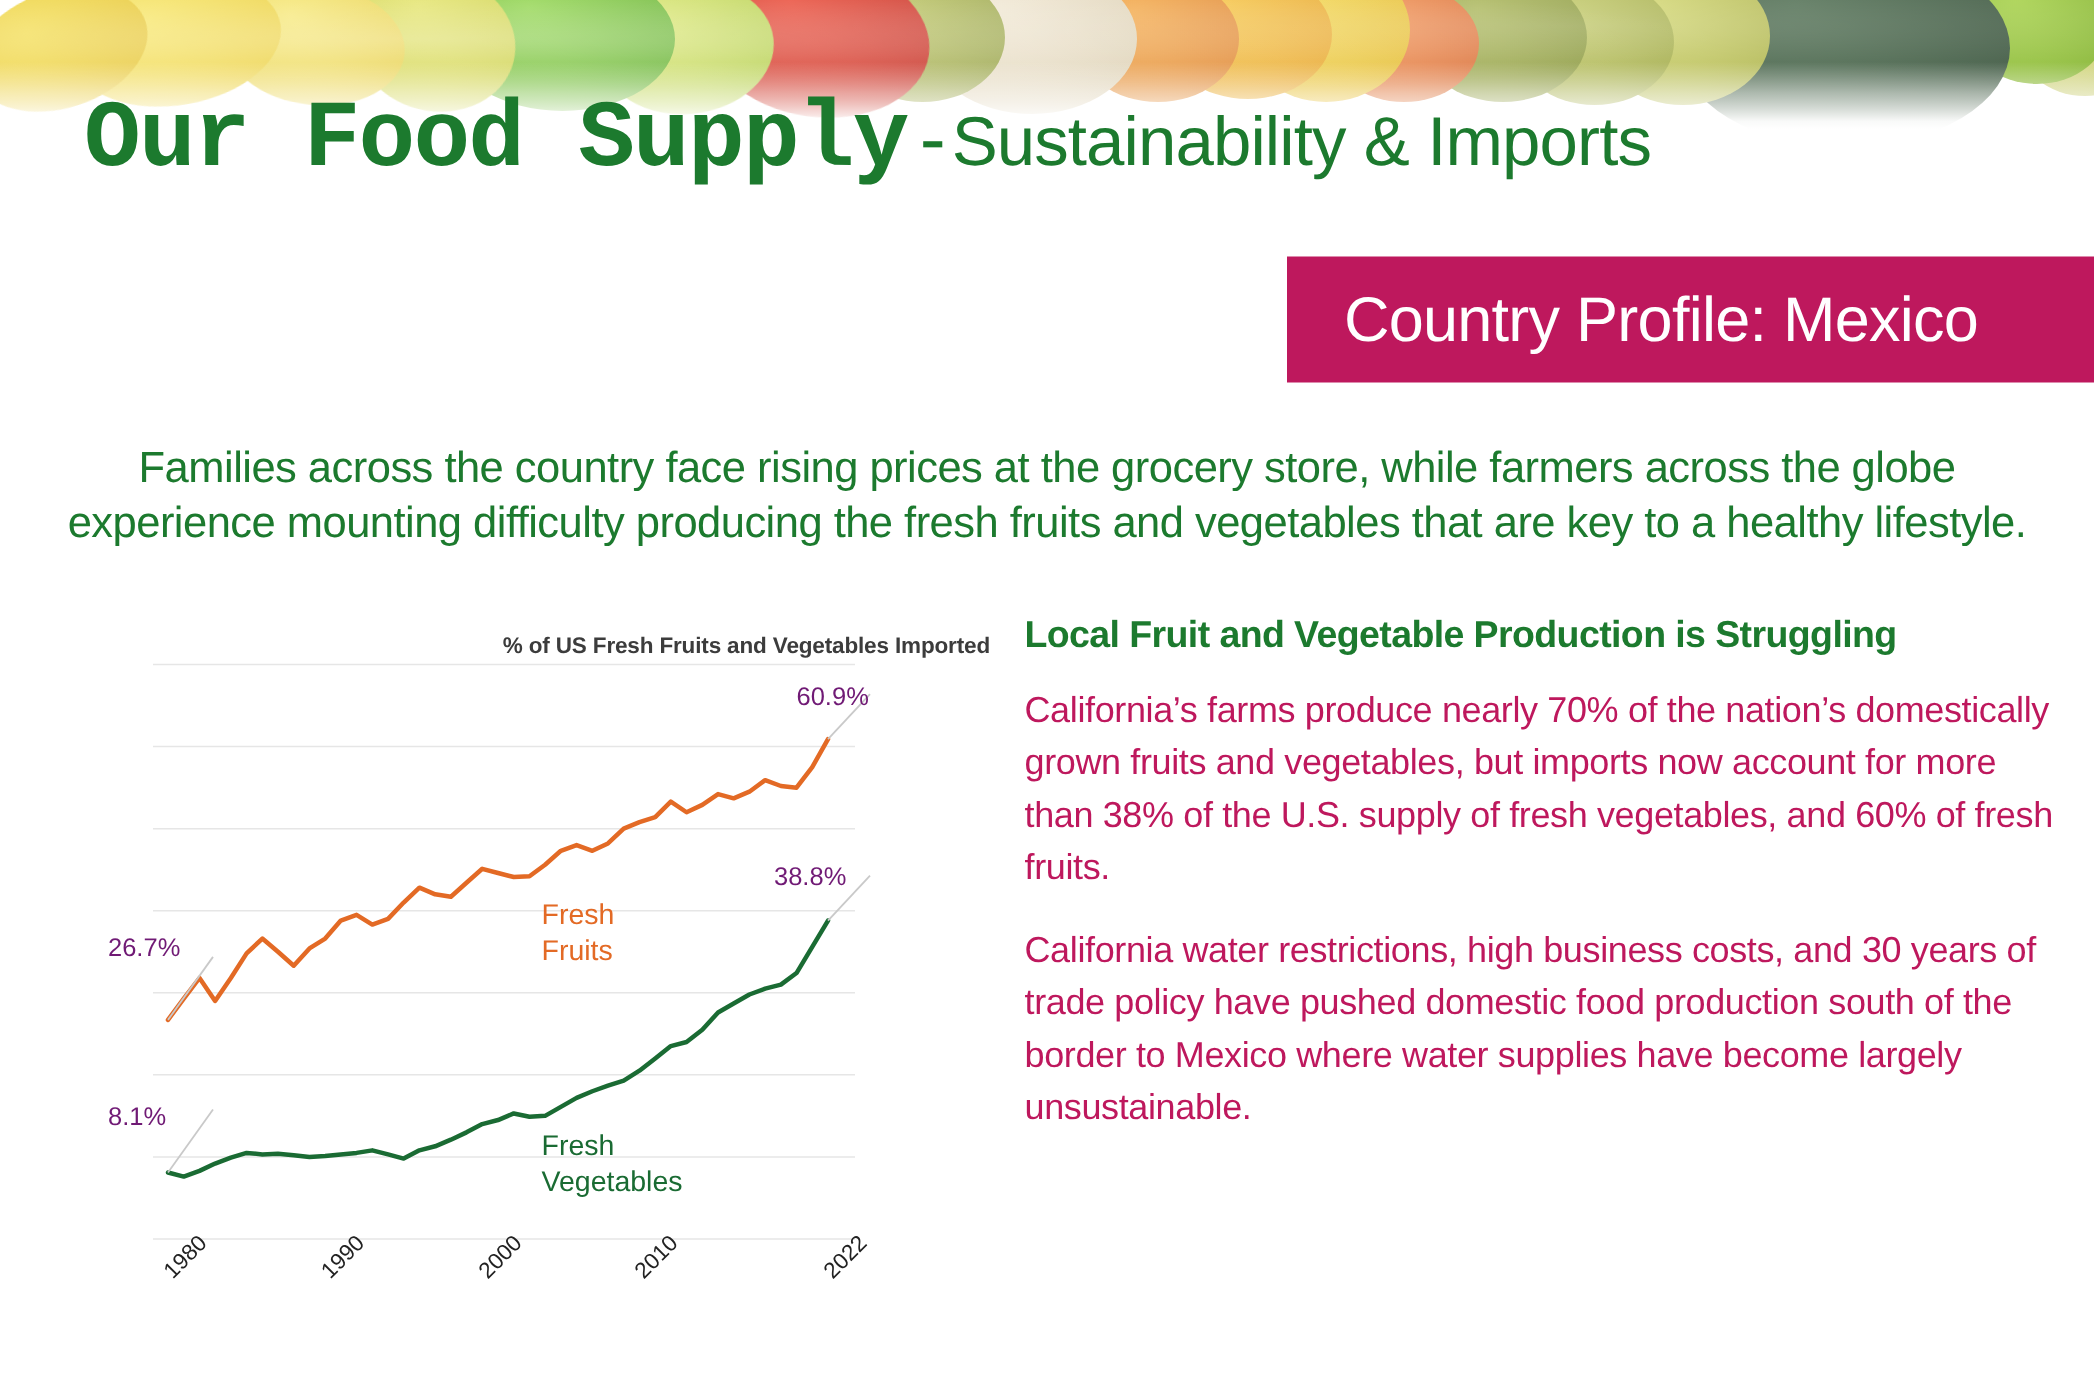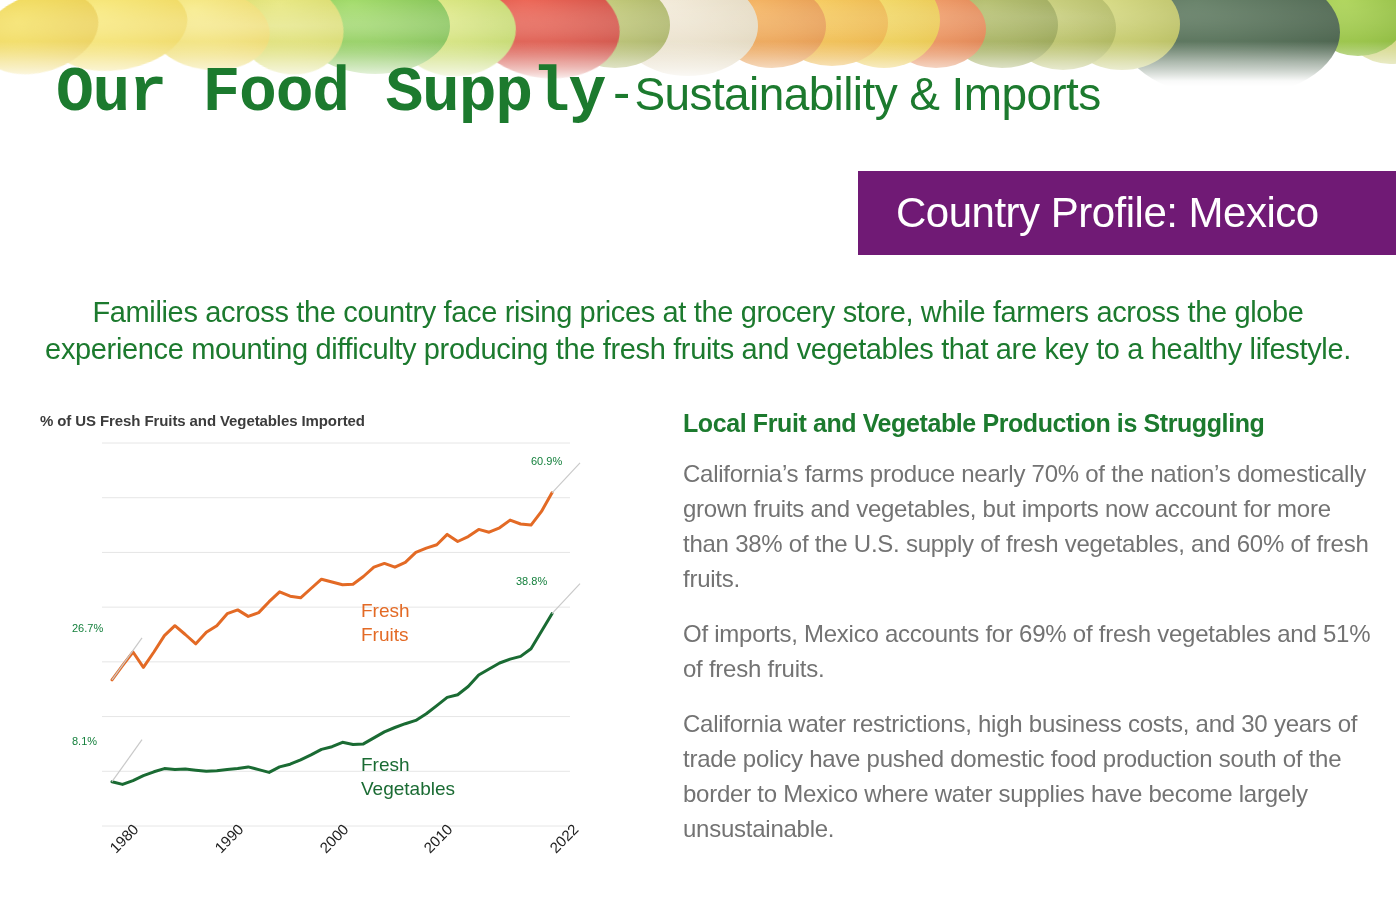--- a/index.html
+++ b/index.html
@@ -48,48 +48,48 @@
   }
   .headline .sub {
     font-size: 46px; font-weight: 400; color: #1C7A2E;
     letter-spacing: -0.6px;
   }
 
   
   .banner {
     position: absolute; left: 858px; top: 171px;
     width: 538px; height: 84px;
-    background: #701a75;
+    background: #be185d;
     display: flex; align-items: center; justify-content: flex-start;
     padding-left: 38px;
   }
   .banner .banner-text {
     color: #ffffff; font-size: 42px; font-weight: 400;
     letter-spacing: -0.5px; white-space: nowrap;
   }
 
   
   .intro {
     position: absolute; left: 26px; top: 294px; width: 1344px;
     text-align: center; color: #1C7A2E;
     font-size: 29px; line-height: 37px; font-weight: 400;
     letter-spacing: -0.35px;
   }
 
   
   .chart-block { position: absolute; left: 40px; top: 408px; width: 620px; height: 470px; }
   .chart-title {
-    position: absolute; left: 0; top: 4px; width: 620px;
-    text-align: left; font-size: 15px; font-weight: 700; color: #3c3c3c;
+    position: absolute; left: 0; top: 14px; width: 620px;
+    text-align: right; font-size: 15px; font-weight: 700; color: #3c3c3c;
     letter-spacing: -0.1px;
   }
   .chart-svg { position: absolute; left: 0; top: 0; }
 
   .callout {
-    position: absolute; font-size: 11px; color: #15803d; white-space: nowrap;
+    position: absolute; font-size: 17px; color: #701a75; white-space: nowrap;
   }
   .callout.c-267 { left: 72px; top: 622px; }
   .callout.c-81  { left: 72px; top: 735px; }
   .callout.c-609 { left: 531px; top: 455px; }
   .callout.c-388 { left: 516px; top: 575px; }
 
   .series-label { position: absolute; font-size: 19px; line-height: 24px; white-space: nowrap; margin-left: 38px; }
   .series-label.fruits { left: 323px; top: 599px; color: #E36A25; }
   .series-label.vegs   { left: 323px; top: 753px; color: #1A6B33; }
 
@@ -98,21 +98,21 @@
     transform: rotate(-45deg); transform-origin: left top; white-space: nowrap;
   }
 
   
   .right-col { position: absolute; left: 683px; top: 408px; width: 690px; }
   .right-col h2 {
     font-size: 25px; font-weight: 700; color: #1C7A2E;
     letter-spacing: -0.4px; margin-bottom: 18px; line-height: 30px;
   }
   .right-col p {
-    font-size: 24px; line-height: 35px; color: #737373;
+    font-size: 24px; line-height: 35px; color: #be185d;
     letter-spacing: -0.25px; margin-bottom: 20px;
   }
 </style>
 </head>
 <body>
 
 <div class="page">
 
   <div class="photo-band" id="photoBand">
       <div class="veg" style="left: 1190px; top: -6px; width: 96px; height: 74px; background: radial-gradient(at 35% 28%, rgb(93, 122, 87), rgb(68, 96, 63) 78%);"></div>
@@ -186,17 +186,16 @@
       <div class="xtick" style="left: 106px; top: 844px;">1980</div>
       <div class="xtick" style="left: 210.762px; top: 844px;">1990</div>
       <div class="xtick" style="left: 315.524px; top: 844px;">2000</div>
       <div class="xtick" style="left: 420.286px; top: 844px;">2010</div>
       <div class="xtick" style="left: 546px; top: 844px;">2022</div>
     </div>
 
   <div class="right-col">
     <h2>Local Fruit and Vegetable Production is Struggling</h2>
     <p>California’s farms produce nearly 70% of the nation’s domestically grown fruits and vegetables, but imports now account for more than 38% of the U.S. supply of fresh vegetables, and 60% of fresh fruits.</p>
-    <p>Of imports, Mexico accounts for 69% of fresh vegetables and 51% of fresh fruits.</p>
     <p>California water restrictions, high business costs, and 30 years of trade policy have pushed domestic food production south of the border to Mexico where water supplies have become largely unsustainable.</p>
   </div>
 
 </div>
 
 </body></html>

